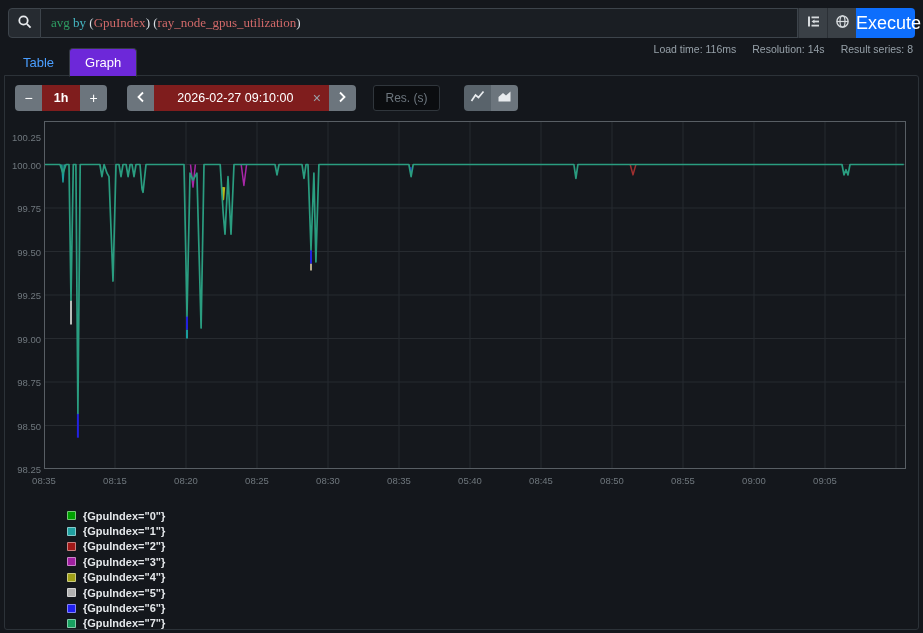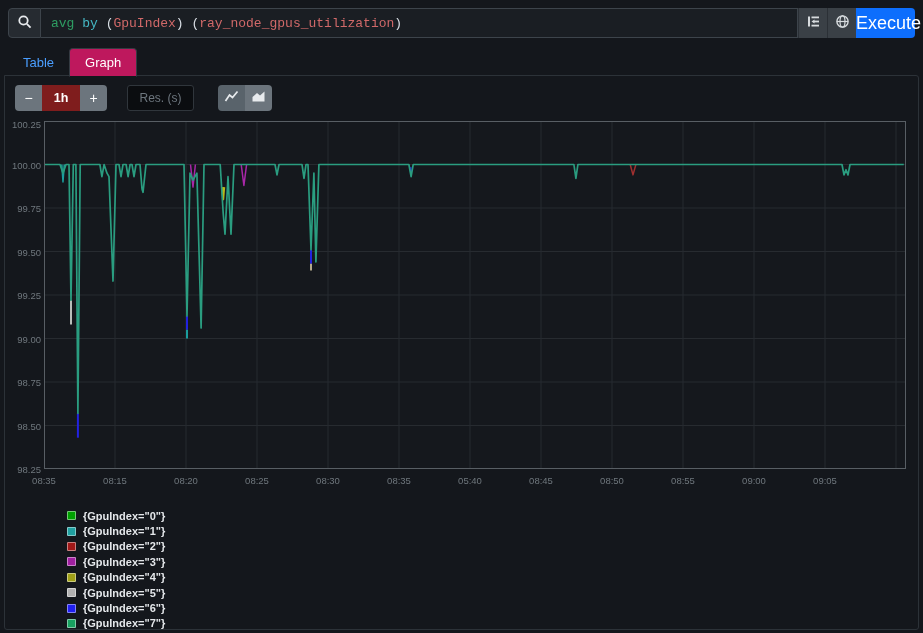--- a/index.html
+++ b/index.html
@@ -3,32 +3,32 @@
 <meta charset="utf-8">
 <style>
   *{box-sizing:border-box;margin:0;padding:0}
   html,body{width:923px;height:633px;overflow:hidden}
   body{background:#14171c;font-family:"Liberation Sans",sans-serif;color:#dfe3e6;font-size:13px}
   .app{position:relative;width:923px;height:633px}
 
   
   .query-row{position:absolute;left:8px;top:8px;width:907px;height:30px;display:flex}
   .search-btn{width:33px;height:30px;background:#262b31;border:1px solid #3d444b;border-radius:4px 0 0 4px;display:flex;align-items:center;justify-content:center;cursor:pointer}
-  .query-input{flex:1;height:30px;background:#1a1e23;border:1px solid #3d444b;border-left:none;display:flex;align-items:center;padding:0 10px;font-family:Liberation Mono, monospace;font-size:13px;white-space:pre}
+  .query-input{flex:1;height:30px;background:#1a1e23;border:1px solid #3d444b;border-left:none;display:flex;align-items:center;padding:0 10px;font-family:Liberation Serif, serif;font-size:13px;white-space:pre}
   .icon-btn{width:29px;height:30px;background:#3a4046;border:none;border-left:1px solid #2b3036;display:flex;align-items:center;justify-content:center;cursor:pointer}
   .execute-btn{width:59px;height:30px;background:#0d6efd;color:#fff;border:none;border-radius:0 4px 4px 0;font-size:18px;font-family:"Liberation Sans",sans-serif;cursor:pointer}
 
   
   .stats-row{position:absolute;top:43px;right:10px;display:flex;gap:16px;font-size:10.5px;color:#96a0a8}
 
   
   .tabs{position:absolute;left:8px;top:48px;height:28px;display:flex;align-items:flex-end;z-index:3}
   .tab{padding:6px 15px;font-size:13px;cursor:pointer}
   .tab-table{color:#4a9eff}
-  .tab-graph{color:#fff;background:#be185d;border:1px solid #343b42;border-bottom:1px solid #14171c;border-radius:4px 4px 0 0;margin-bottom:-1px}
+  .tab-graph{color:#fff;background:#6d28d9;border:1px solid #343b42;border-bottom:1px solid #14171c;border-radius:4px 4px 0 0;margin-bottom:-1px}
 
   
   .panel{position:absolute;left:4px;top:75px;width:915px;height:555px;border:1px solid #2c3238;border-radius:0 3px 3px 3px}
 
   
   .toolbar{position:absolute;left:10px;top:9px;height:26px;display:flex;align-items:center}
   .tb-group{display:flex;height:26px}
   .tb-btn{background:#6c757d;color:#fff;border:none;height:26px;min-width:27px;display:flex;align-items:center;justify-content:center;font-size:14px;cursor:pointer;font-family:"Liberation Sans",sans-serif}
   .tb-btn.first{border-radius:4px 0 0 4px}
   .tb-btn.last{border-radius:0 4px 4px 0}
@@ -86,33 +86,54 @@
         <svg width="15" height="15" viewBox="0 0 15 15">
             <circle cx="7.5" cy="7.5" r="5.6" fill="none" stroke="#d7dbde" stroke-width="1.4"></circle>
             <ellipse cx="7.5" cy="7.5" rx="2.5" ry="5.6" fill="none" stroke="#d7dbde" stroke-width="1.2"></ellipse>
             <line x1="1.9" y1="7.5" x2="13.1" y2="7.5" stroke="#d7dbde" stroke-width="1.2"></line>
           </svg>
       </span>
     </div>
     <button class="execute-btn">Execute</button>
   </div>
 
+  <div class="stats-row">
+    <span>Load time: 116ms</span>
+    <span>Resolution: 14s</span>
+    <span>Result series: 8</span>
+  </div>
 
   <div class="tabs">
     <div class="tab tab-table">Table</div>
     <div class="tab tab-graph">Graph</div>
   </div>
 
   <div class="panel">
 
     <div class="toolbar">
       <div class="tb-group" style="margin-right:20px">
         <button class="tb-btn first">−</button>
         <div class="tb-dark dur-input">1h</div>
         <button class="tb-btn last">+</button>
+      </div>
+      <div class="tb-group" style="margin-right:17px">
+        <button class="tb-btn first">
+          <span><svg width="9" height="12" viewBox="0 0 9 12">
+                <polyline points="7,1.5 2.5,6 7,10.5" fill="none" stroke="#fff" stroke-width="1.8"></polyline>
+              </svg></span>
+        </button>
+        <div class="tb-dark date-box">
+          <span class="date-text">2026-02-27 09:10:00</span>
+          <span class="clear-x">×</span>
+        </div>
+        <button class="tb-btn last">
+          <span><svg width="9" height="12" viewBox="0 0 9 12">
+                <polyline points="2,1.5 6.5,6 2,10.5" fill="none" stroke="#fff" stroke-width="1.8"></polyline>
+              </svg></span>
+        </button>
       </div>
       <input class="res-input" style="margin-right: 24px;" placeholder="Res. (s)">
       <div class="tb-group" style="margin-right:18px">
         <button class="tb-btn toggle-1">
           <span><svg width="15" height="13" viewBox="0 0 15 13">
                 <polyline points="1.5,11 5.5,5 8.5,7.5 13.5,1.5" fill="none" stroke="#e8ebee" stroke-width="1.7"></polyline>
               </svg></span>
         </button>
         <button class="tb-btn toggle-2">
           <span><svg width="15" height="13" viewBox="0 0 15 13">
@@ -152,21 +173,21 @@
           <polyline points="178.2,66.1 179.2,78.3 180.2,66.1" fill="none" stroke="#b8b818" stroke-width="2" stroke-linejoin="round" stroke-linecap="butt"></polyline>
           <polyline points="197.2,43.5 199.9,64.4 202.6,43.5" fill="none" stroke="#a827a8" stroke-width="1.5" stroke-linejoin="round" stroke-linecap="butt"></polyline>
           <polyline points="267.0,128.8 267.0,142.7" fill="none" stroke="#2222e0" stroke-width="2" stroke-linejoin="round" stroke-linecap="butt"></polyline>
           <polyline points="267.0,142.7 267.0,149.6" fill="none" stroke="#b4a98c" stroke-width="2" stroke-linejoin="round" stroke-linecap="butt"></polyline>
           <polyline points="366.4,46.1 367.1,51.3" fill="none" stroke="#2222e0" stroke-width="2" stroke-linejoin="round" stroke-linecap="butt"></polyline>
           <polyline points="586.2,43.5 589.0,53.9 591.9,43.5" fill="none" stroke="#a03030" stroke-width="1.5" stroke-linejoin="round" stroke-linecap="butt"></polyline>
           <polyline points="17.8,43.5 19.0,60.9 20.3,43.5" fill="none" stroke="#1a9e9e" stroke-width="1.5" stroke-linejoin="round" stroke-linecap="butt"></polyline>
           <polyline points="0.0,43.5 16.0,43.5 19.0,52.2 22.0,43.5 25.0,43.5 27.0,179.2 29.3,43.5 31.9,43.5 33.9,292.3 36.2,43.5 55.9,43.5 57.9,55.7 60.1,43.5 63.0,52.2 65.0,55.7 69.0,160.1 72.0,43.5 75.0,43.5 77.0,55.7 79.0,43.5 82.1,43.5 84.1,55.7 86.1,43.5 88.0,43.5 90.0,55.7 92.0,43.5 96.0,43.5 98.0,67.9 99.0,71.3 102.0,43.5 140.0,43.5 143.0,194.9 146.0,52.2 149.0,59.2 152.9,52.2 157.1,207.1 160.0,43.5 176.2,43.5 179.2,92.2 181.0,113.1 184.0,55.7 187.0,113.1 190.0,43.5 231.0,43.5 233.0,53.9 235.0,43.5 258.0,43.5 260.0,57.4 262.0,43.5 264.0,43.5 267.0,128.8 269.9,52.2 271.9,140.9 274.9,43.5 364.9,43.5 367.1,55.7 369.2,43.5 529.9,43.5 531.9,57.4 533.9,43.5 798.0,43.5 800.0,53.9 802.0,48.7 804.0,53.9 806.0,43.5 859.8,43.5" fill="none" stroke="#2a9d80" stroke-width="1.7" stroke-linejoin="round" stroke-linecap="butt"></polyline>
           <rect x="0.5" y="0.5" width="861" height="347" fill="none" stroke="#585e64" stroke-width="1"></rect>
         </svg>
-    <div class="y-lab" style="top: 3px; text-align: right;">100.25</div>
+    <div class="y-lab" style="top: 16px; text-align: right;">100.25</div>
         <div class="y-lab" style="top: 43.5px;">100.00</div>
         <div class="y-lab" style="top: 87px;">99.75</div>
         <div class="y-lab" style="top: 130.5px;">99.50</div>
         <div class="y-lab" style="top: 174px;">99.25</div>
         <div class="y-lab" style="top: 217.5px;">99.00</div>
         <div class="y-lab" style="top: 261px;">98.75</div>
         <div class="y-lab" style="top: 304.5px;">98.50</div>
         <div class="y-lab" style="top: 348px;">98.25</div>
         <div class="x-lab" style="left: 17px; top: 359px;">08:35</div>
         <div class="x-lab" style="left: 88px; top: 359px;">08:15</div>

